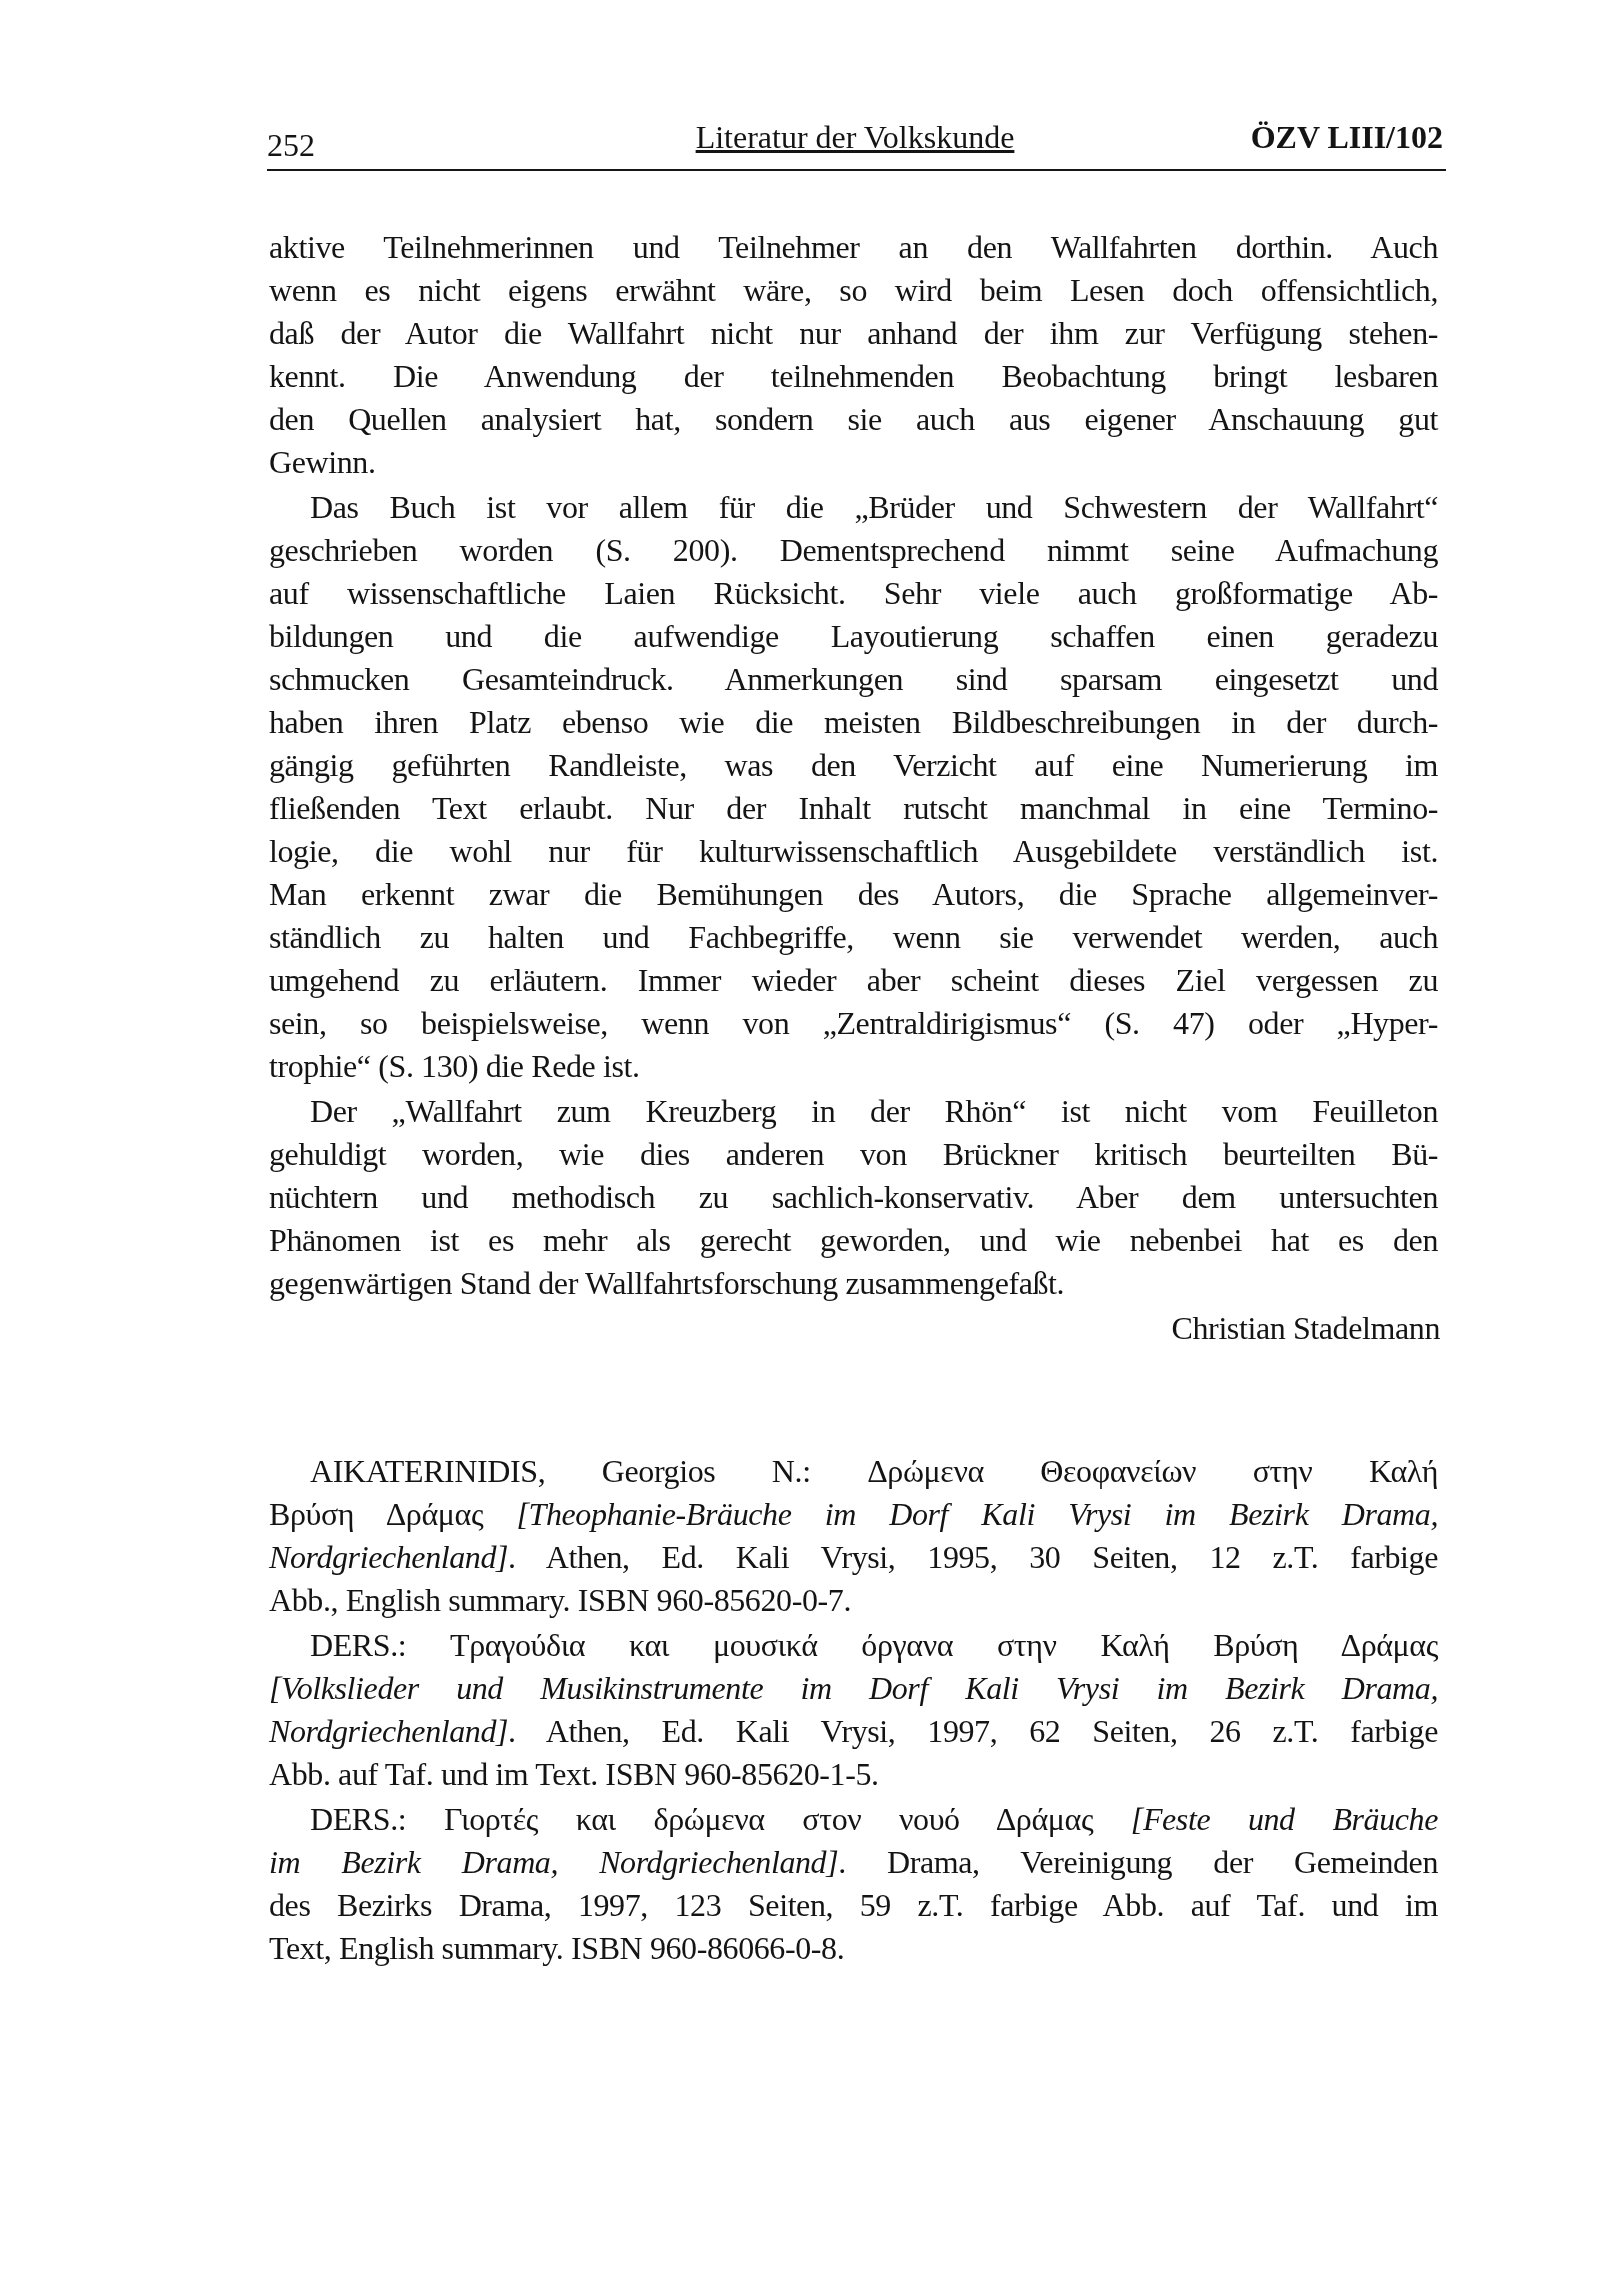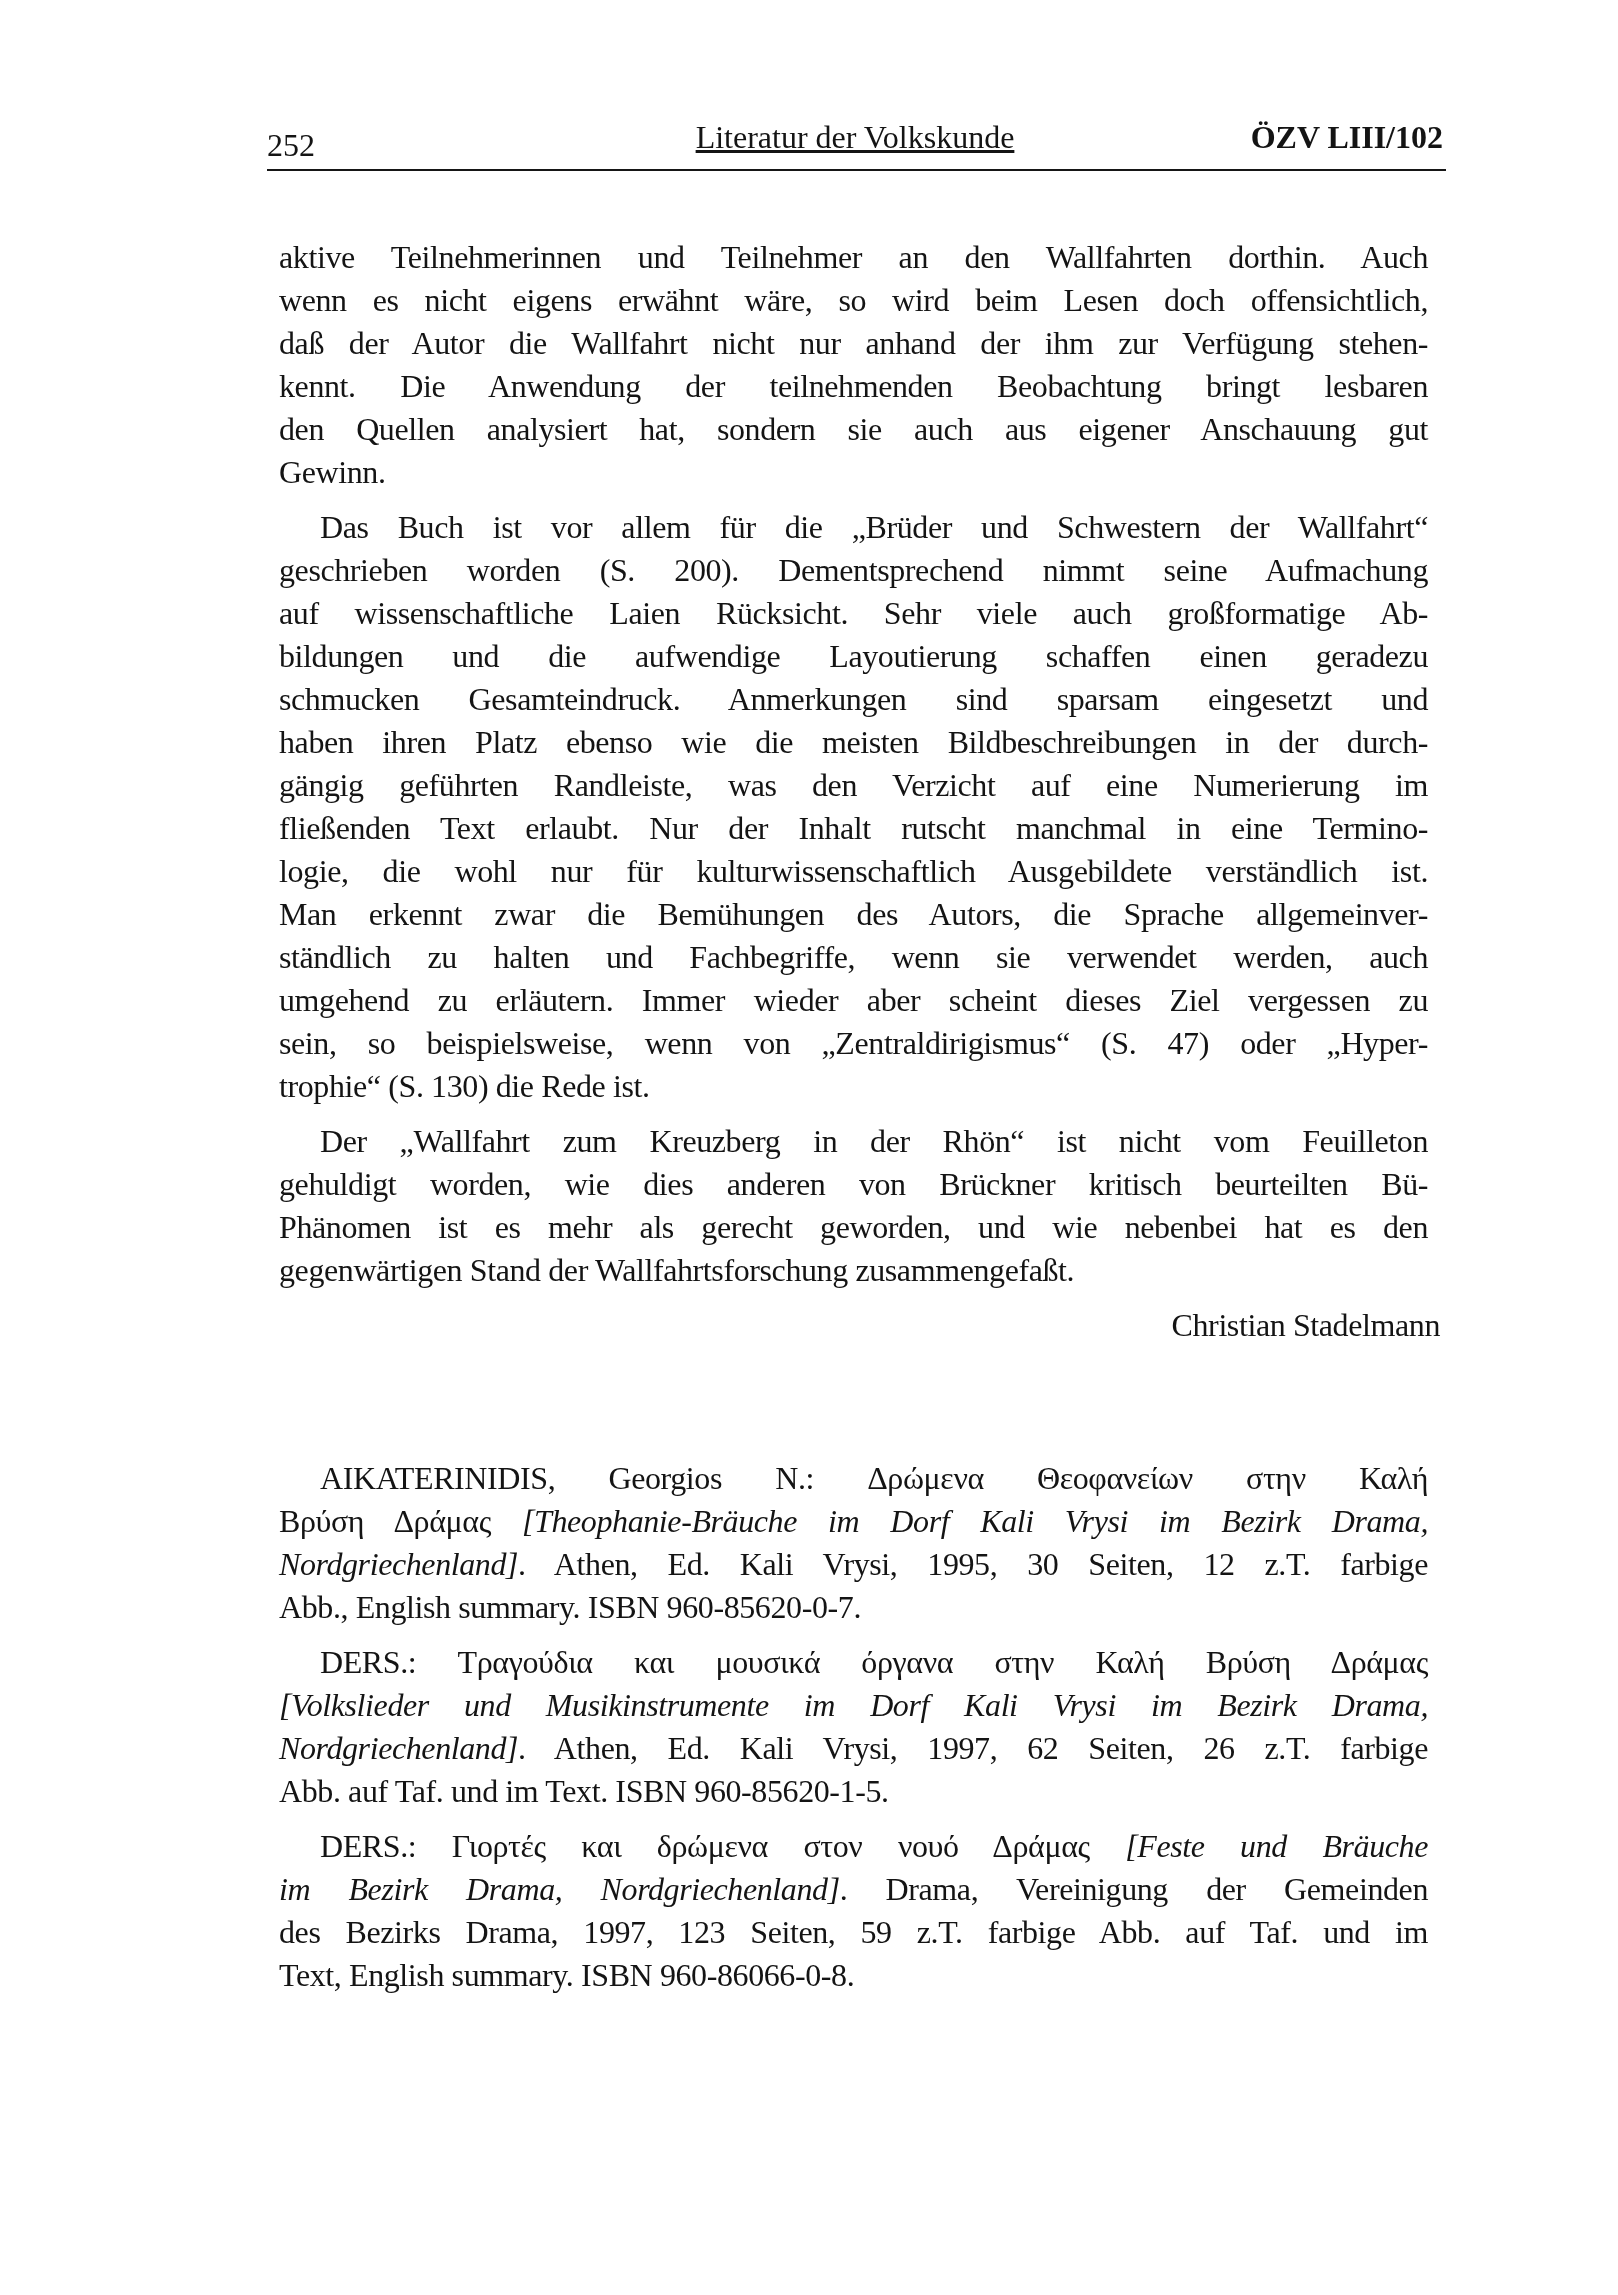--- a/index.html
+++ b/index.html
@@ -23,21 +23,21 @@
 
   .rule {
     position: absolute; left: 267px; top: 169px;
     width: 1179px; height: 2.4px; background: #161616;
   }
 
   .textblock {
     position: absolute; left: 267px; top: 224px; width: 1173px;
     font-size: 32px; line-height: 43px; letter-spacing: -0.4px;
   }
-  .para { margin: 12px; }
+  .para { margin: 2px; }
   .line { text-align: justify; text-align-last: justify; }
   .line.last { text-align-last: left; }
   .line.indent { padding-left: 41px; }
   .line.signature { text-align: center; text-align-last: right; }
   .section-gap { height: 98px; }
   i { font-style: italic; }
 </style>
 </head>
 <body style="color: rgb(20, 20, 20); background: rgb(255, 255, 255);">
 
@@ -72,20 +72,21 @@
         <div class="line"><span>logie, die wohl nur für kulturwissenschaftlich Ausgebildete verständlich ist.</span></div>
         <div class="line"><span>Man erkennt zwar die Bemühungen des Autors, die Sprache allgemeinver-</span></div>
         <div class="line"><span>ständlich zu halten und Fachbegriffe, wenn sie verwendet werden, auch</span></div>
         <div class="line"><span>umgehend zu erläutern. Immer wieder aber scheint dieses Ziel vergessen zu</span></div>
         <div class="line"><span>sein, so beispielsweise, wenn von „Zentraldirigismus“ (S. 47) oder „Hyper-</span></div>
         <div class="line last"><span>trophie“ (S. 130) die Rede ist.</span></div>
       </div>
       <div class="para">
         <div class="line indent"><span>Der „Wallfahrt zum Kreuzberg in der Rhön“ ist nicht vom Feuilleton</span></div>
         <div class="line"><span>gehuldigt worden, wie dies anderen von Brückner kritisch beurteilten Bü-</span></div>
+        <div class="line"><span>nüchtern und methodisch zu sachlich-konservativ. Aber dem untersuchten</span></div>
         <div class="line"><span>Phänomen ist es mehr als gerecht geworden, und wie nebenbei hat es den</span></div>
         <div class="line last"><span>gegenwärtigen Stand der Wallfahrtsforschung zusammengefaßt.</span></div>
       </div>
       <div class="line signature">Christian Stadelmann</div>
       <div class="section-gap"></div>
       <div class="para">
         <div class="line indent"><span>AIKATERINIDIS, Georgios N.: Δρώμενα Θεοφανείων στην Καλή</span></div>
         <div class="line"><span>Βρύση Δράμας </span><i>[Theophanie-Bräuche im Dorf Kali Vrysi im Bezirk Drama,</i></div>
         <div class="line"><i>Nordgriechenland]</i><span>. Athen, Ed. Kali Vrysi, 1995, 30 Seiten, 12 z.T. farbige</span></div>
         <div class="line last"><span>Abb., English summary. ISBN 960-85620-0-7.</span></div>

